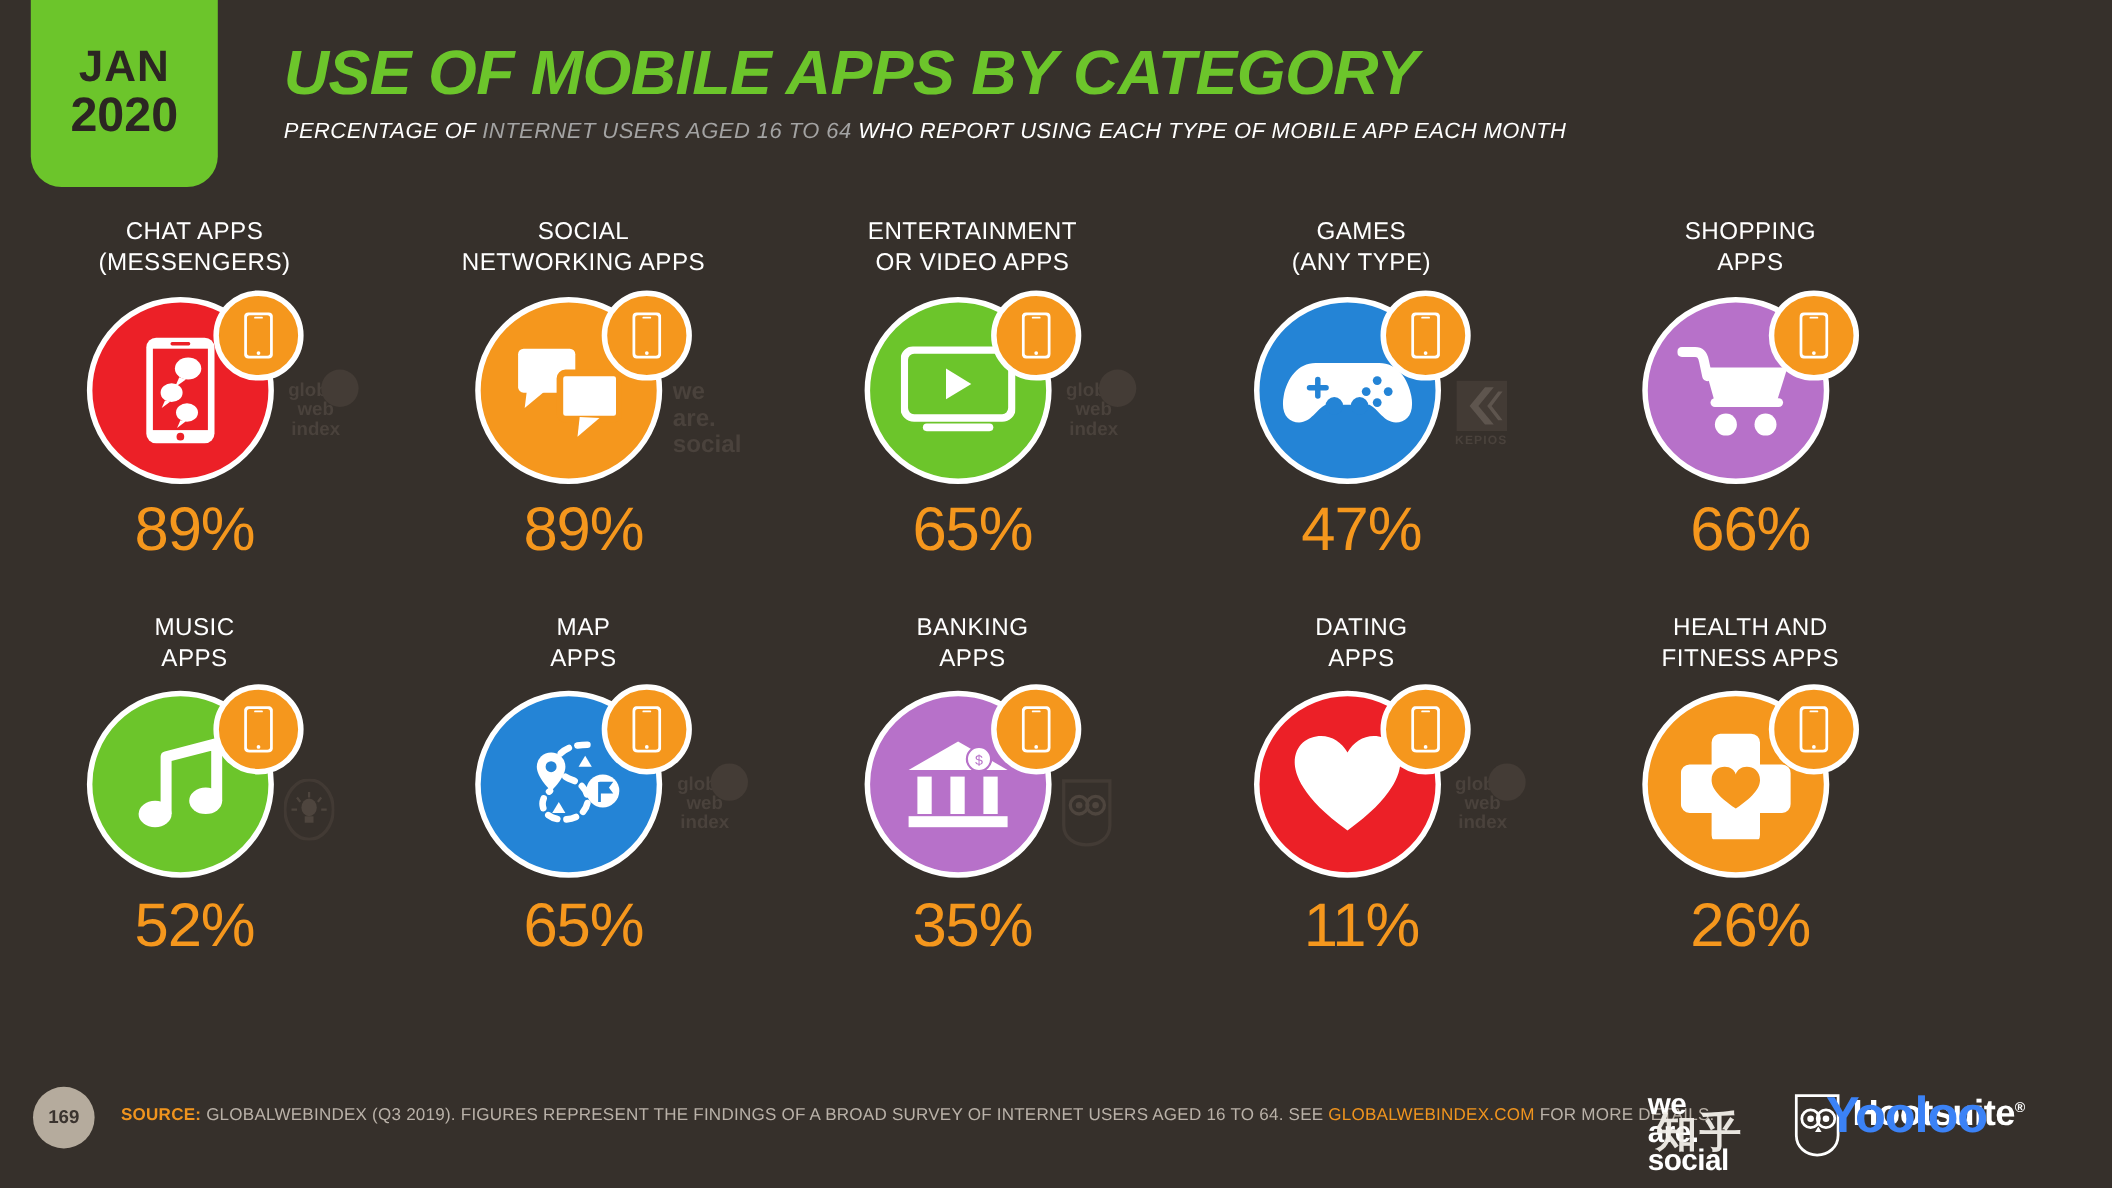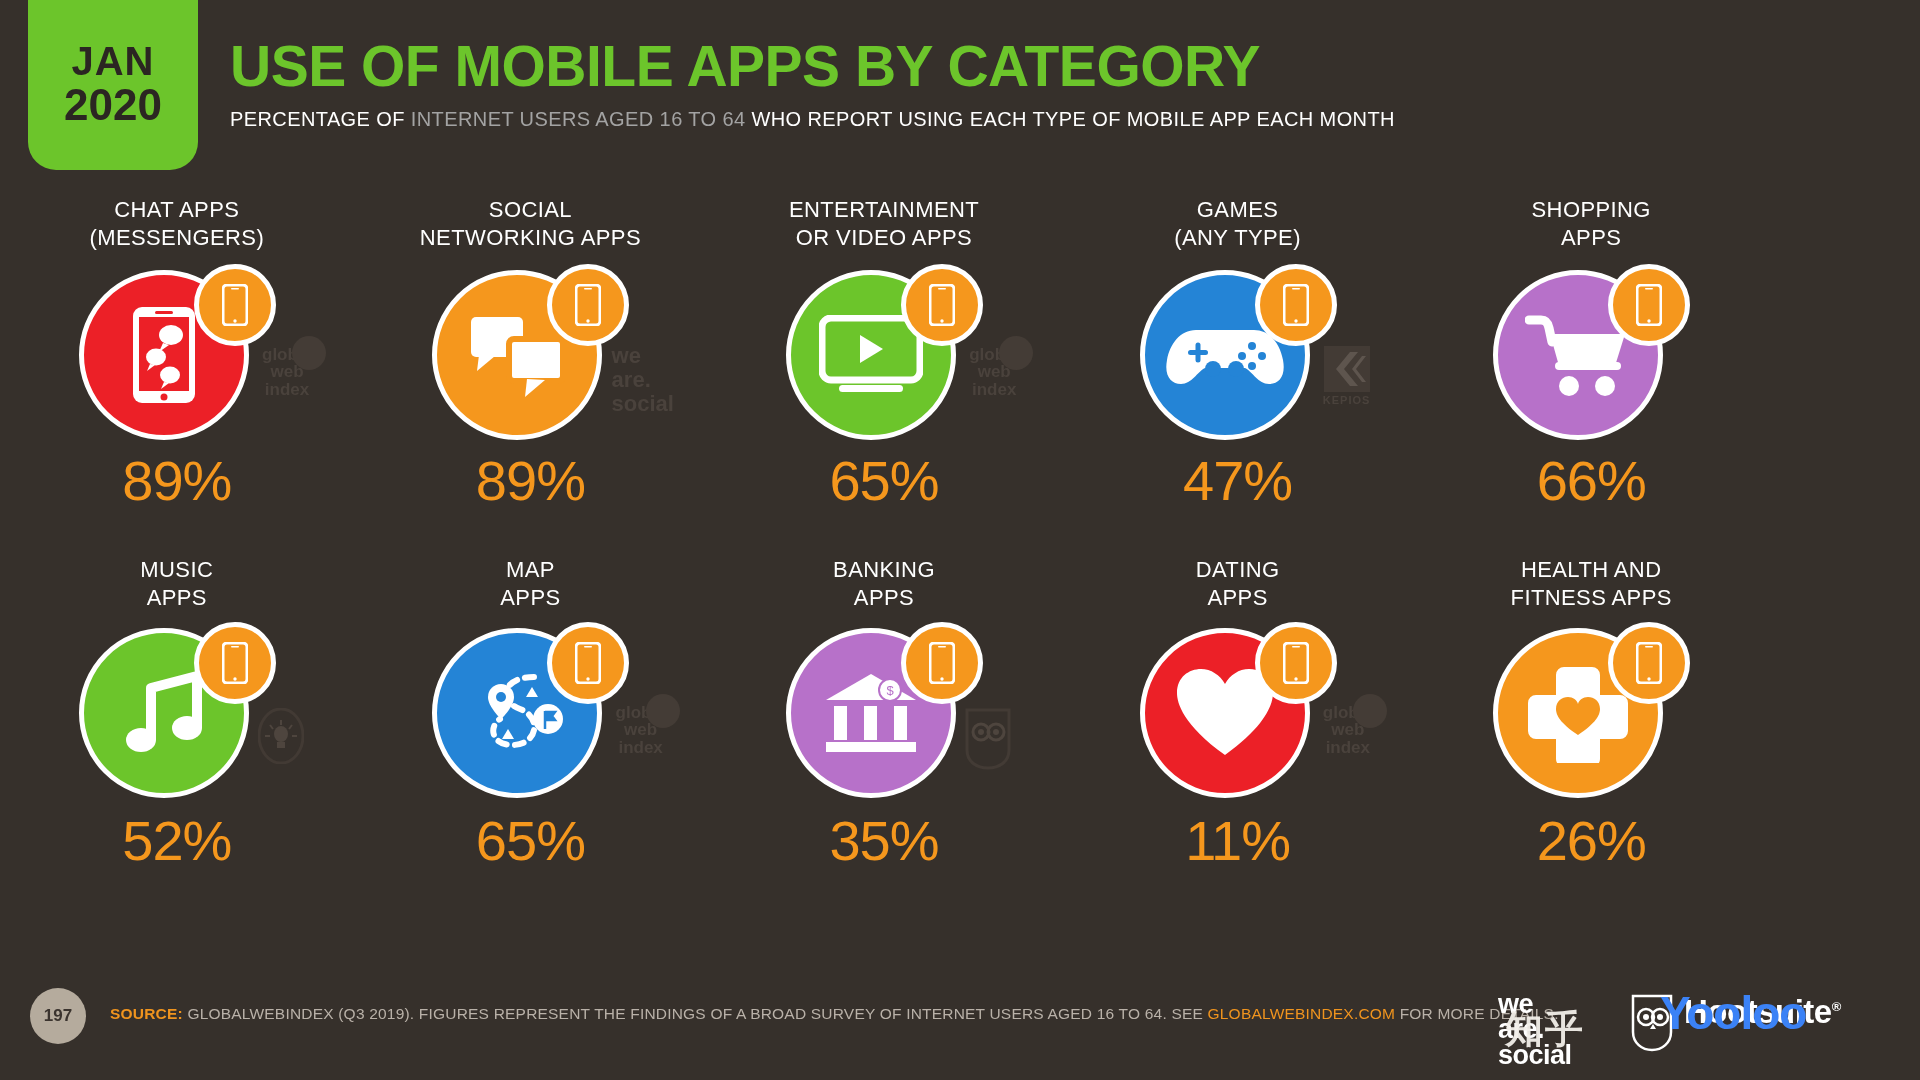--- a/index.html
+++ b/index.html
@@ -23,21 +23,21 @@
     padding-top:18px;
   }
   .date-tab .m {
     font-size:40px; font-weight:bold; color:#2b2622;
     letter-spacing:1px; line-height:1.05;
   }
   .date-tab .y {
     font-size:44px; font-weight:bold; color:#2b2622;
     letter-spacing:0px; line-height:1.05;
   }
-  .title-block { position:absolute; left:230px; top:38px; }
+  .title-block { position:absolute; left:258px; top:38px;font-style:italic; }
   .main-title {
     font-size:57px; font-weight:bold; color:#6cc52b;
     letter-spacing:-0.5px; line-height:1;
     white-space:nowrap;
   }
   .subtitle {
     margin-top:13px;
     font-size:20px; color:#ffffff;
     letter-spacing:0.4px; white-space:nowrap;
   }
@@ -469,21 +469,21 @@
             <circle cx="13" cy="37" r="1.7" fill="#fff"></circle>
           </svg>
       </div>
     </div>
     <div class="pct">26%</div>
   </div>
 
 </div>
 
 <div class="footer">
-  <div class="page-circle">197</div>
+  <div class="page-circle">169</div>
   <div class="source"><span class="lbl">SOURCE:</span><span> GLOBALWEBINDEX (Q3 2019). FIGURES REPRESENT THE FINDINGS OF A BROAD SURVEY OF INTERNET USERS AGED 16 TO 64. SEE </span><span class="lnk">GLOBALWEBINDEX.COM</span><span> FOR MORE DETAILS.</span></div>
 
   <div class="logo-was">
     <div>we</div>
     <div>are.</div>
     <div>social</div>
   </div>
 
   <div class="logo-hoot">
     <svg width="44" height="60" viewBox="0 0 44 60">

